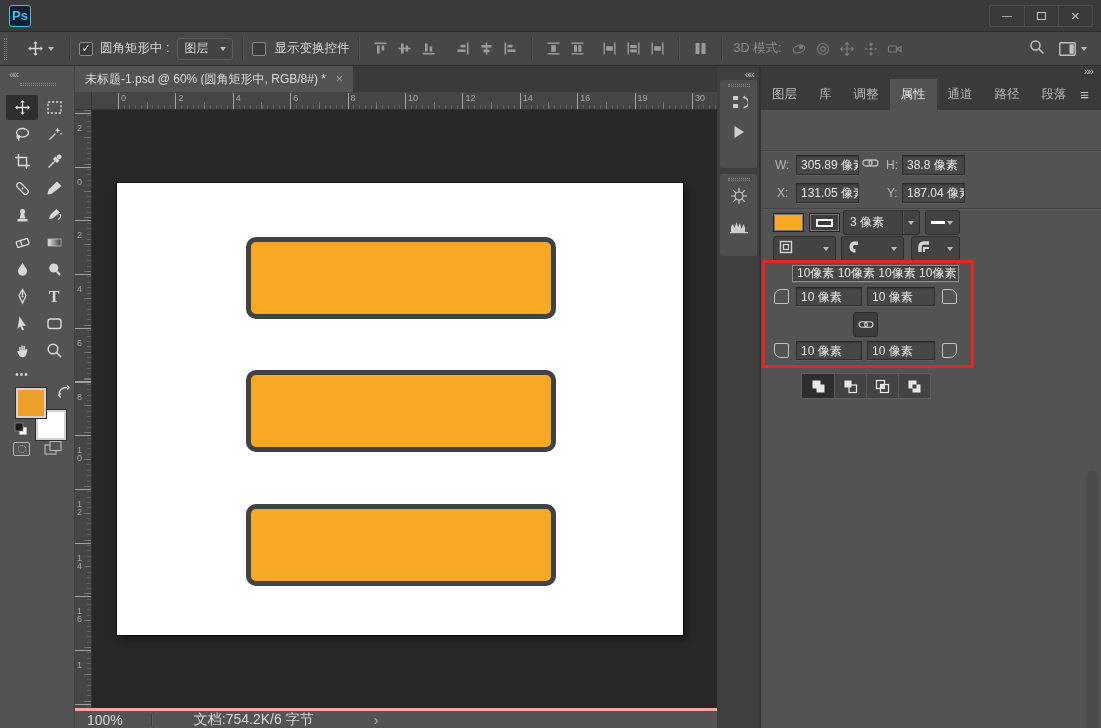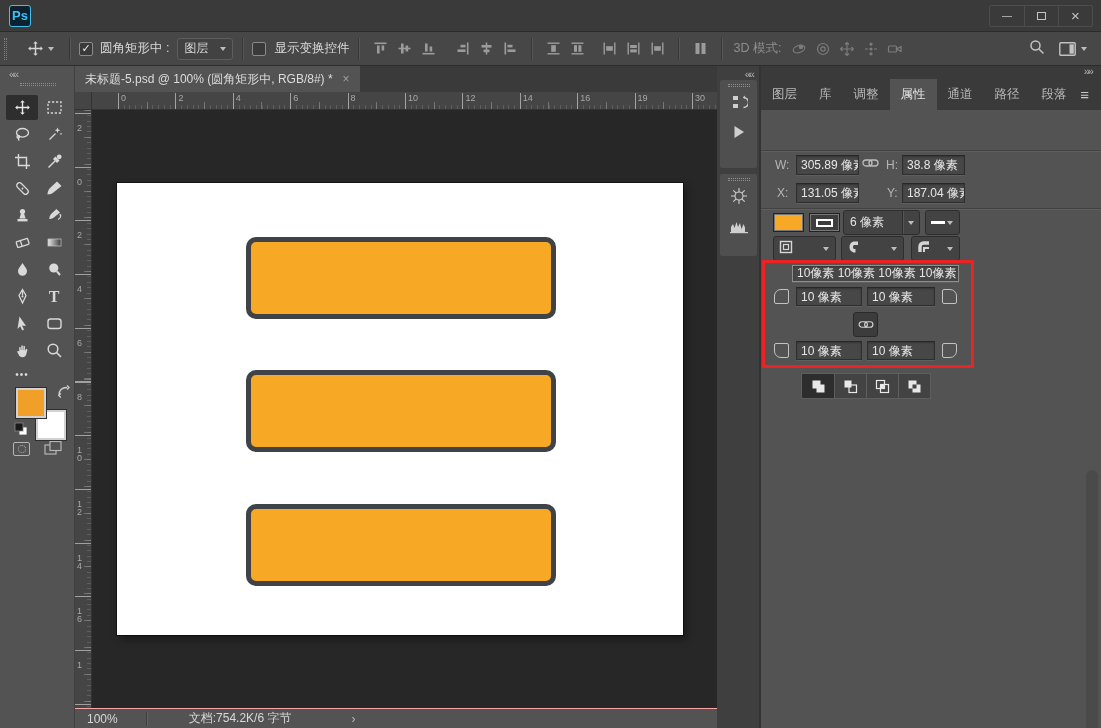--- a/index.html
+++ b/index.html
@@ -56,21 +56,21 @@
   .vruler{left:75px;top:110px;width:17px;height:598px;background:#454545;border-right:1px solid #333;overflow:hidden;
     background-image:
       repeating-linear-gradient(to bottom, rgba(170,170,170,.9) 0 1px, transparent 1px 53.7px),
       repeating-linear-gradient(to bottom, rgba(150,150,150,.55) 0 1px, transparent 1px 26.85px),
       repeating-linear-gradient(to bottom, rgba(140,140,140,.35) 0 1px, transparent 1px 5.37px);
     background-size:16px 100%,7px 100%,4px 100%;background-position:right 3px,right 0,right 0;background-repeat:no-repeat;}
   .vruler span{position:absolute;left:2px;width:9px;font-size:9px;line-height:8px;color:#a8a8a8;word-break:break-all;}
   .paste{left:92px;top:110px;width:625px;height:598px;background:#272727;overflow:hidden;}
   .artboard{position:absolute;left:25px;top:73px;width:566px;height:452px;background:#ffffff;box-shadow:0 0 0 1px rgba(0,0,0,.45),3px 4px 8px rgba(0,0,0,.4);}
   .shape{position:absolute;background:var(--orange);border:5px solid var(--stroke);border-radius:10px;}
-  .statusbar{left:75px;top:708px;width:642px;height:20px;background:#535353;border-top:1px solid #fca5a5;display:flex;align-items:center;color:#d8d8d8;font-size:12px;}
+  .statusbar{left:75px;top:708px;width:642px;height:20px;background:#535353;border-top:3px solid #fca5a5;display:flex;align-items:center;color:#d8d8d8;font-size:14px;}
   .sdiv{width:1px;height:14px;background:#3e3e3e;box-shadow:1px 0 0 #616161;}
   
   .dockstrip{left:717px;top:66px;width:43px;height:662px;background:#3f3f3f;border-right:1px solid #333;}
   .dockgrp{position:absolute;left:3px;width:37px;background:#4f4f4f;border-radius:2px;display:flex;flex-direction:column;align-items:center;color:#cfcfcf;}
   .dockicon{height:30px;display:flex;align-items:center;justify-content:center;}
   
   .rpanel{left:760px;top:66px;width:341px;height:662px;background:#535353;border-left:1px solid #333;}
   .rcollapse{position:absolute;left:0;top:0;width:341px;height:13px;background:#3a3a3a;color:#b0b0b0;font-size:11px;text-align:right;letter-spacing:-2px;padding-right:10px;line-height:11px;}
   .rtabs{position:absolute;left:0;top:13px;width:341px;height:31px;background:#3a3a3a;display:flex;align-items:stretch;}
   .rtab{padding:0 11px;display:flex;align-items:center;font-size:12.5px;color:#b9b9b9;}
@@ -453,21 +453,21 @@
         <span style="width:8px;height:8px;border:1px dotted #b5b5b5;border-radius:50%;"></span>
       </div>
     <div class="abs" style="left:44px;top:374px;"><svg width="19" height="17" viewBox="0 0 19 17" fill="none" stroke="#b5b5b5" stroke-width="1.2">
           <rect x="1" y="5" width="11" height="9"></rect>
           <rect x="6" y="1.5" width="11" height="9" fill="#535353"></rect>
         </svg></div>
   </div>
 
   <div class="tabbar abs">
     <div class="doctab">
-      <span class="t">未标题-5.psd @ 100% (圆角矩形中, RGB/8#) *</span>
+      <span class="t">未标题-1.psd @ 60% (圆角矩形中, RGB/8#) *</span>
       <span class="x">×</span>
     </div>
   </div>
 
   <div class="corner abs"></div>
   <div class="hruler abs">
 
   <span style="position: absolute; left: 29px;">0</span>
       <span style="position: absolute; left: 86.4px;">2</span>
       <span style="position: absolute; left: 143.8px;">4</span>
@@ -577,21 +577,21 @@
       <span class="flabel" style="left:126px;top:76px;">Y:</span>
       <span class="field" style="left:141px;top:73px;width:63px;">187.04 像素</span>
 
       <div class="hr" style="top:98px;"></div>
 
       <div class="pswatch" style="left:12px;top:103px;background:var(--orange);"></div>
       <div class="pswatch" style="left:48px;top:103px;background:#3d3d3d;display:flex;align-items:center;justify-content:center;">
           <span style="width:17px;height:8px;border:2px solid #fff;"></span>
         </div>
       <div class="pdd" style="left:82px;top:100px;width:77px;">
-        <span style="padding-left:6px;">6 像素</span>
+        <span style="padding-left:6px;">3 像素</span>
         <span class="ddsep"></span>
           <span class="tri" style="margin:0 5px;"></span>
       </div>
       <div class="pdd" style="left:164px;top:100px;width:35px;">
         <span style="width:14px;height:3px;background:#fff;margin-left:5px;"></span>
         <span class="tri"></span>
       </div>
 
       <div class="pdd" style="left:12px;top:126px;width:63px;">
         <span style="margin-left:5px;"><svg width="14" height="14" viewBox="0 0 14 14">

